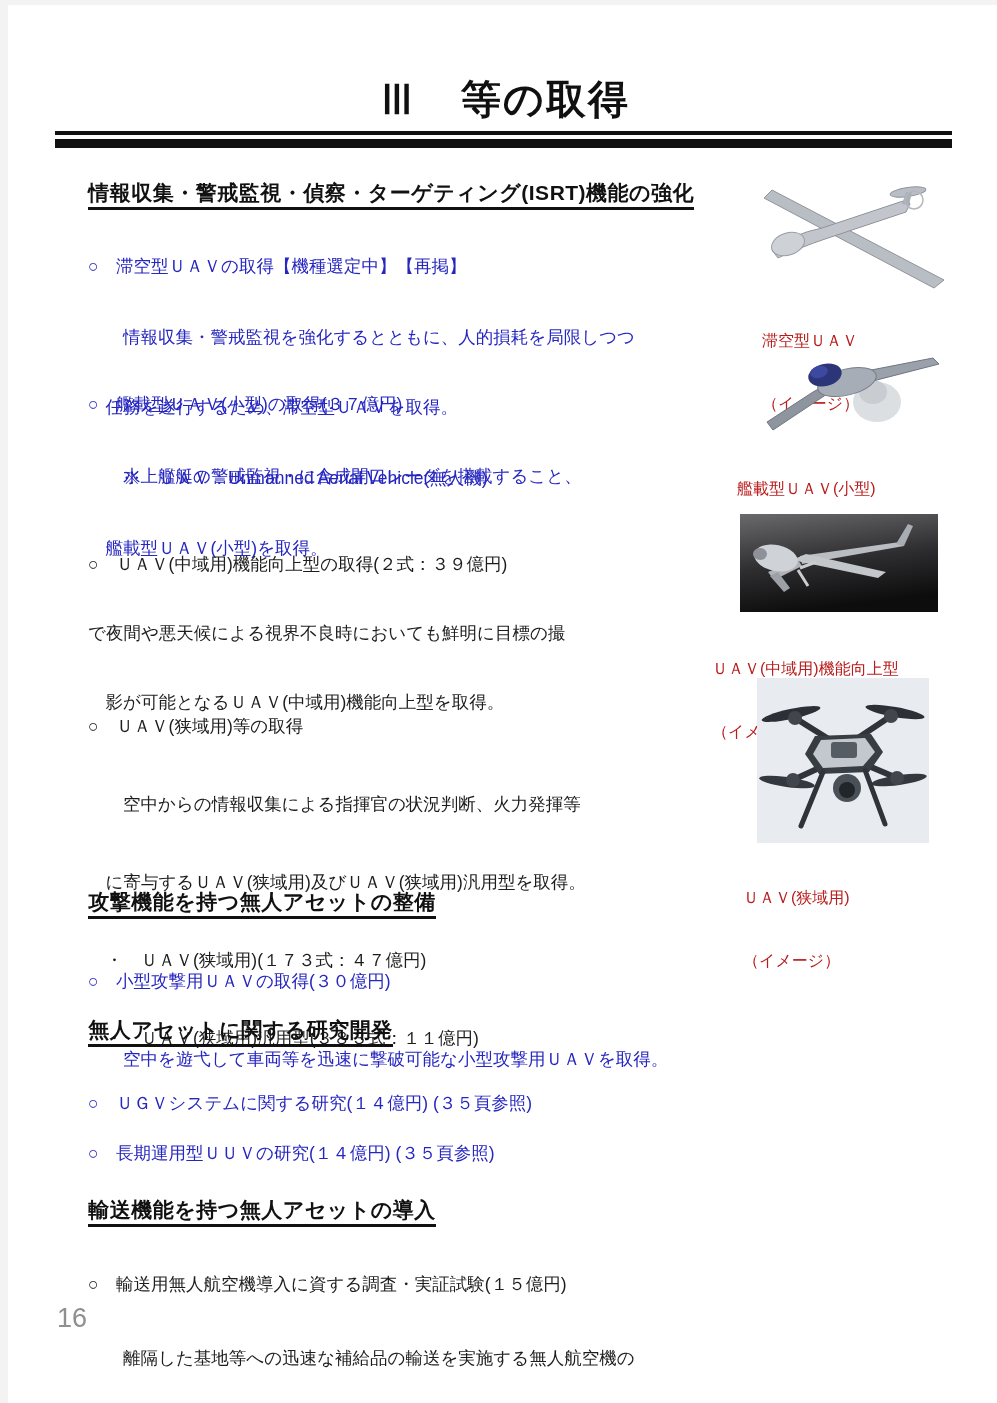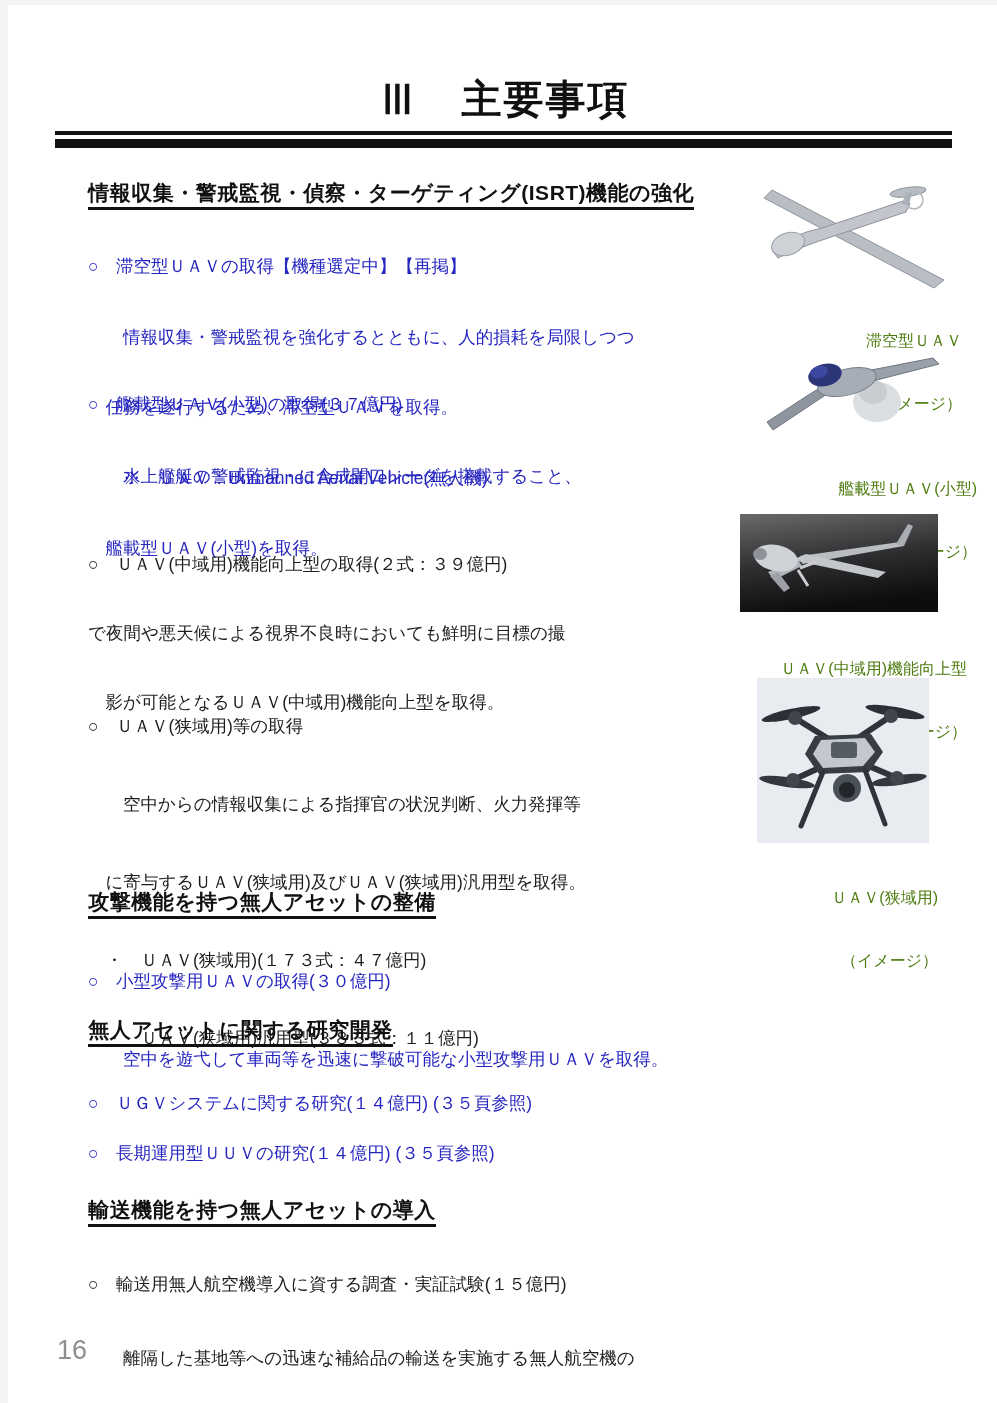--- a/index.html
+++ b/index.html
@@ -16,32 +16,32 @@
   .sec-heading{position:absolute;left:65px;font-size:21px;font-weight:bold;color:#111;white-space:pre;}
   .sec-heading span{border-bottom:3px solid #111;padding-bottom:3px;letter-spacing:0.5px;}
 
   .item{position:absolute;left:88px;font-size:17.5px;white-space:pre;font-weight:400;}
   .item.blue{color:#2626c0;}
   .item.black{color:#1d1d1d;}
   .line{white-space:pre;}
 
   .figure{position:absolute;}
   .figure svg{display:block;}
-  .fig-caption{position:absolute;text-align:right;font-size:16px;color:#4d7c0f;
+  .fig-caption{position:absolute;text-align:left;font-size:16px;color:#b91c1c;
                line-height:21px;white-space:pre;}
-  .page-number{position:absolute;left:57px;top:1303px;font-size:27px;color:#8f8f8f;margin-top:32px;}
+  .page-number{position:absolute;left:57px;top:1303px;font-size:27px;color:#8f8f8f;}
 </style>
 </head>
 <body>
 
 <div class="page">
   <div class="edge-top"></div>
   <div class="edge-left"></div>
 
-  <div class="doc-title">Ⅲ　主要事項</div>
+  <div class="doc-title">Ⅲ　等の取得</div>
   <div class="rule-thin"></div>
   <div class="rule-thick"></div>
 
   <div class="sec-heading" style="top:155px">
     <span>情報収集・警戒監視・偵察・ターゲティング(ISRT)機能の強化</span>
   </div>
 
   <div class="item blue" style="top:208px;line-height:23.5px">
     <div class="line">○　滞空型ＵＡＶの取得【機種選定中】【再掲】</div>
     <div class="line">　　情報収集・警戒監視を強化するとともに、人的損耗を局限しつつ</div>

